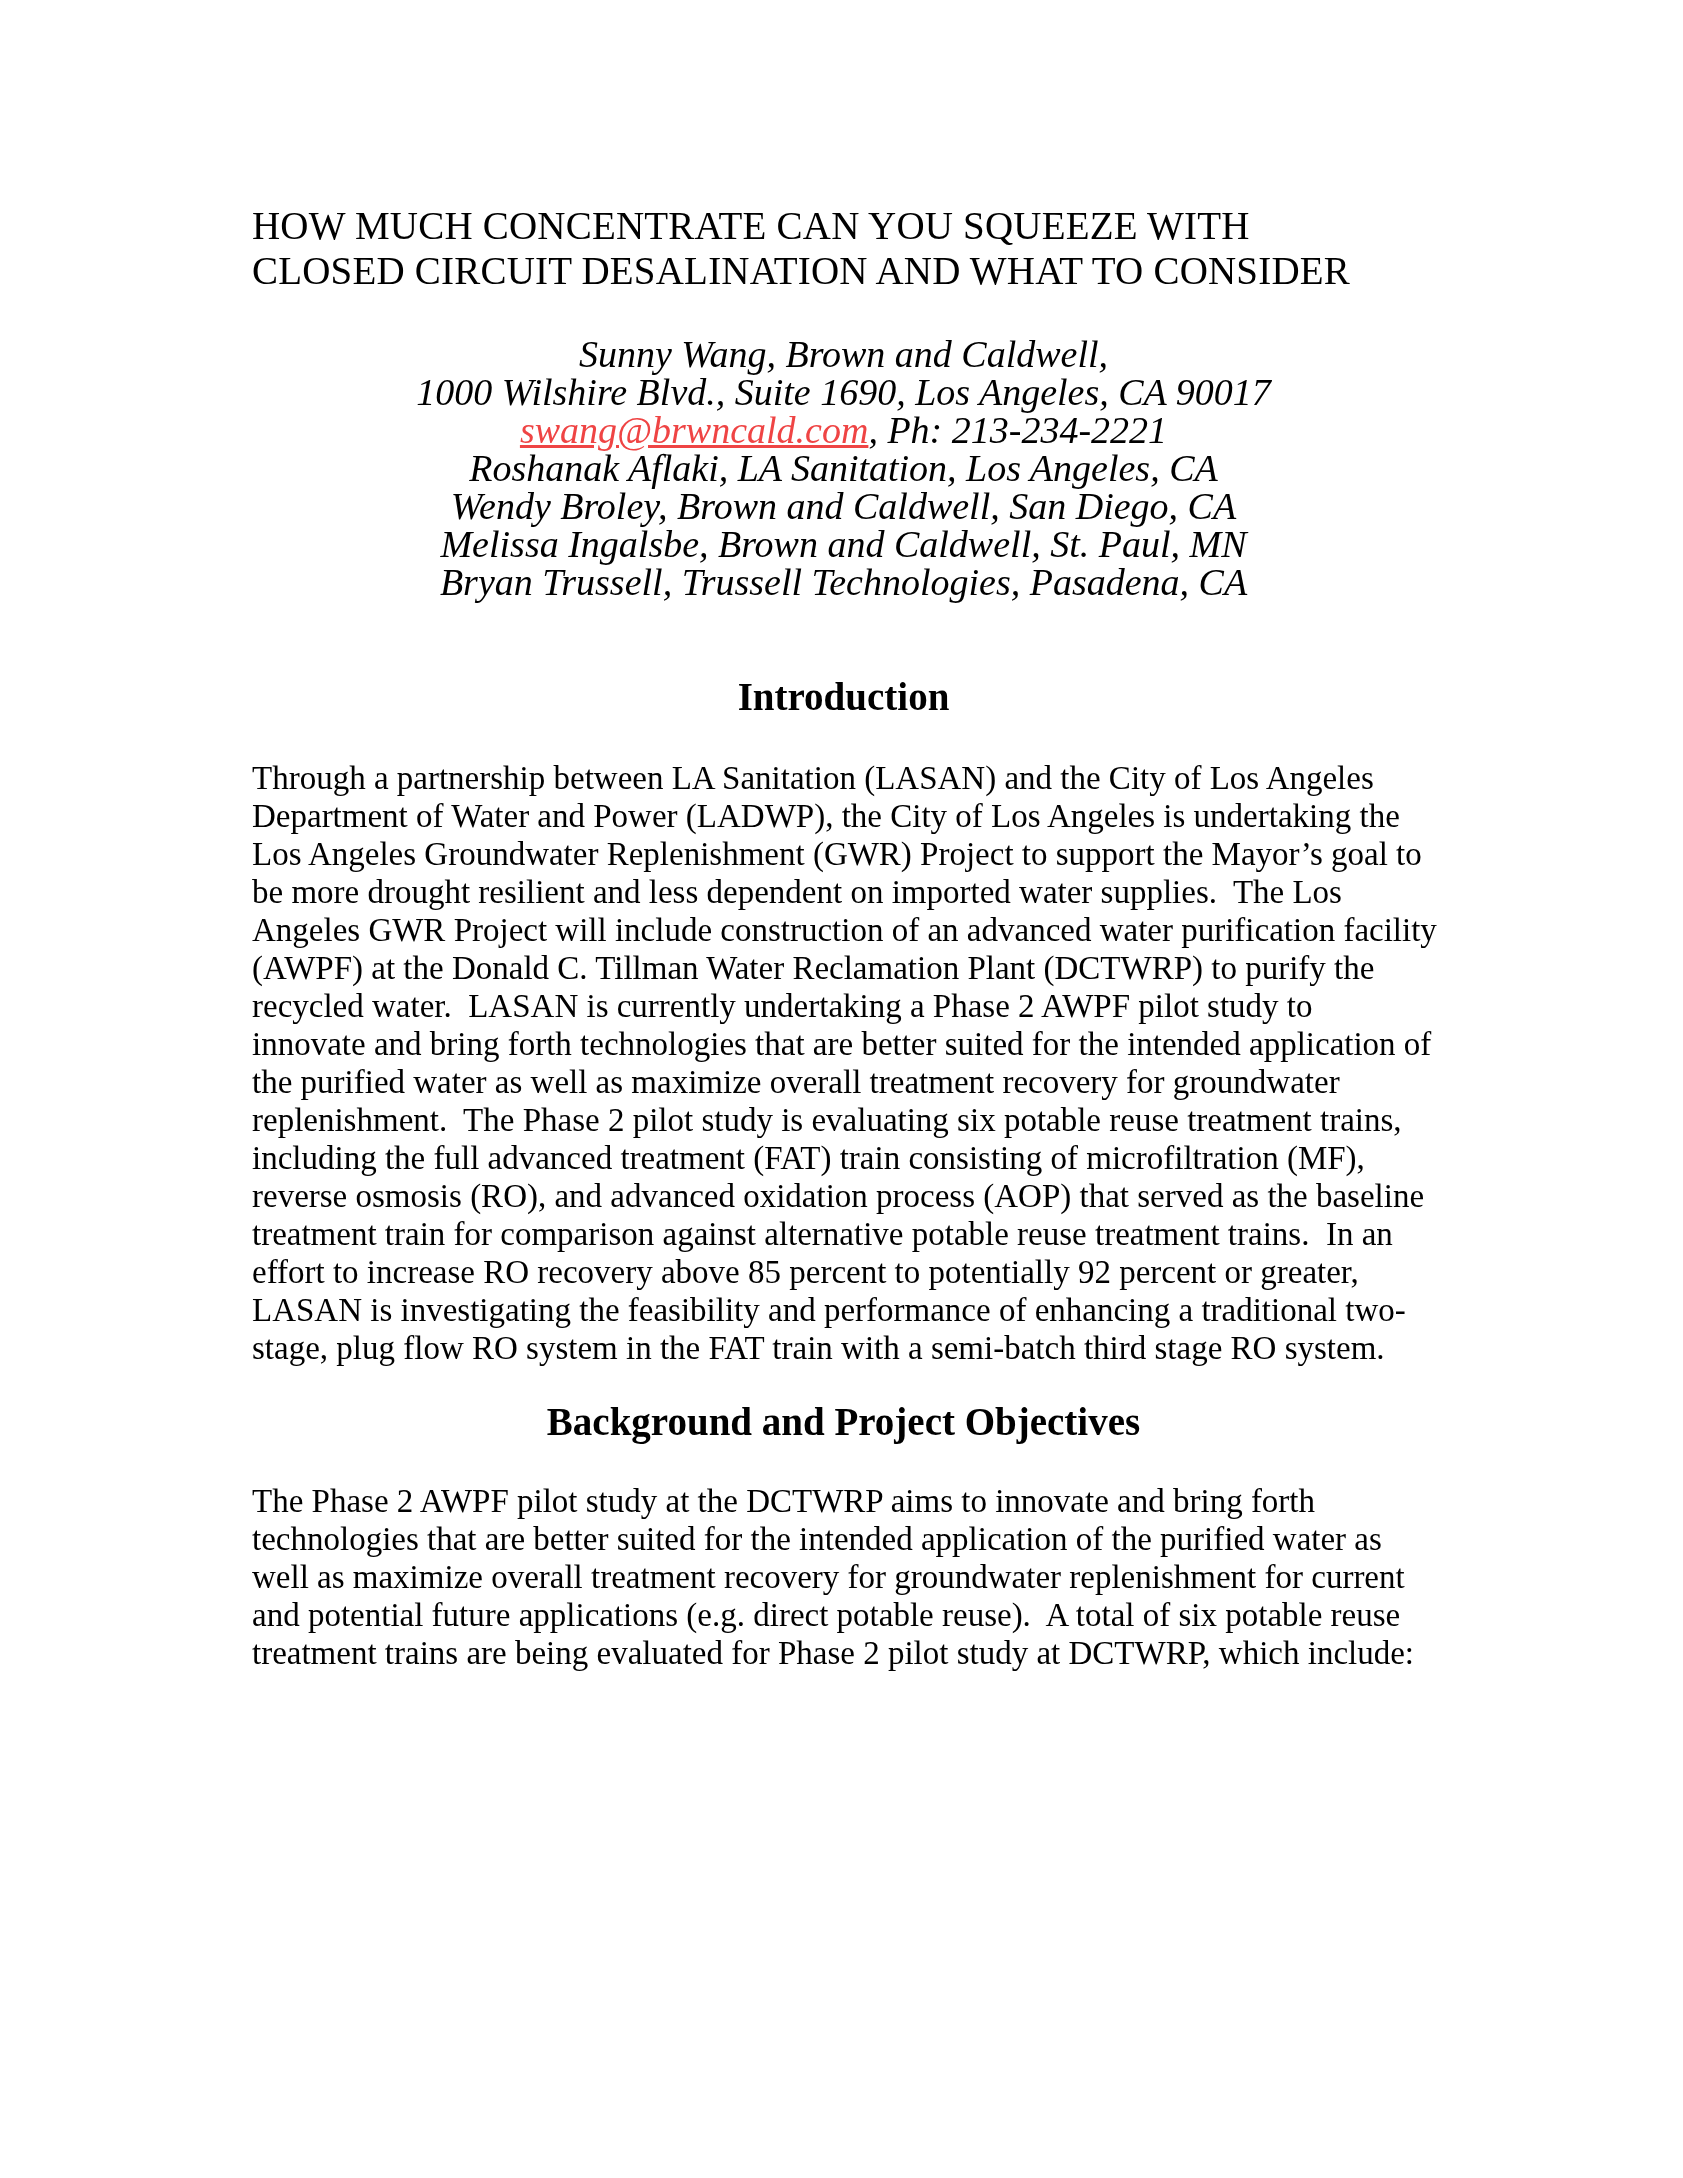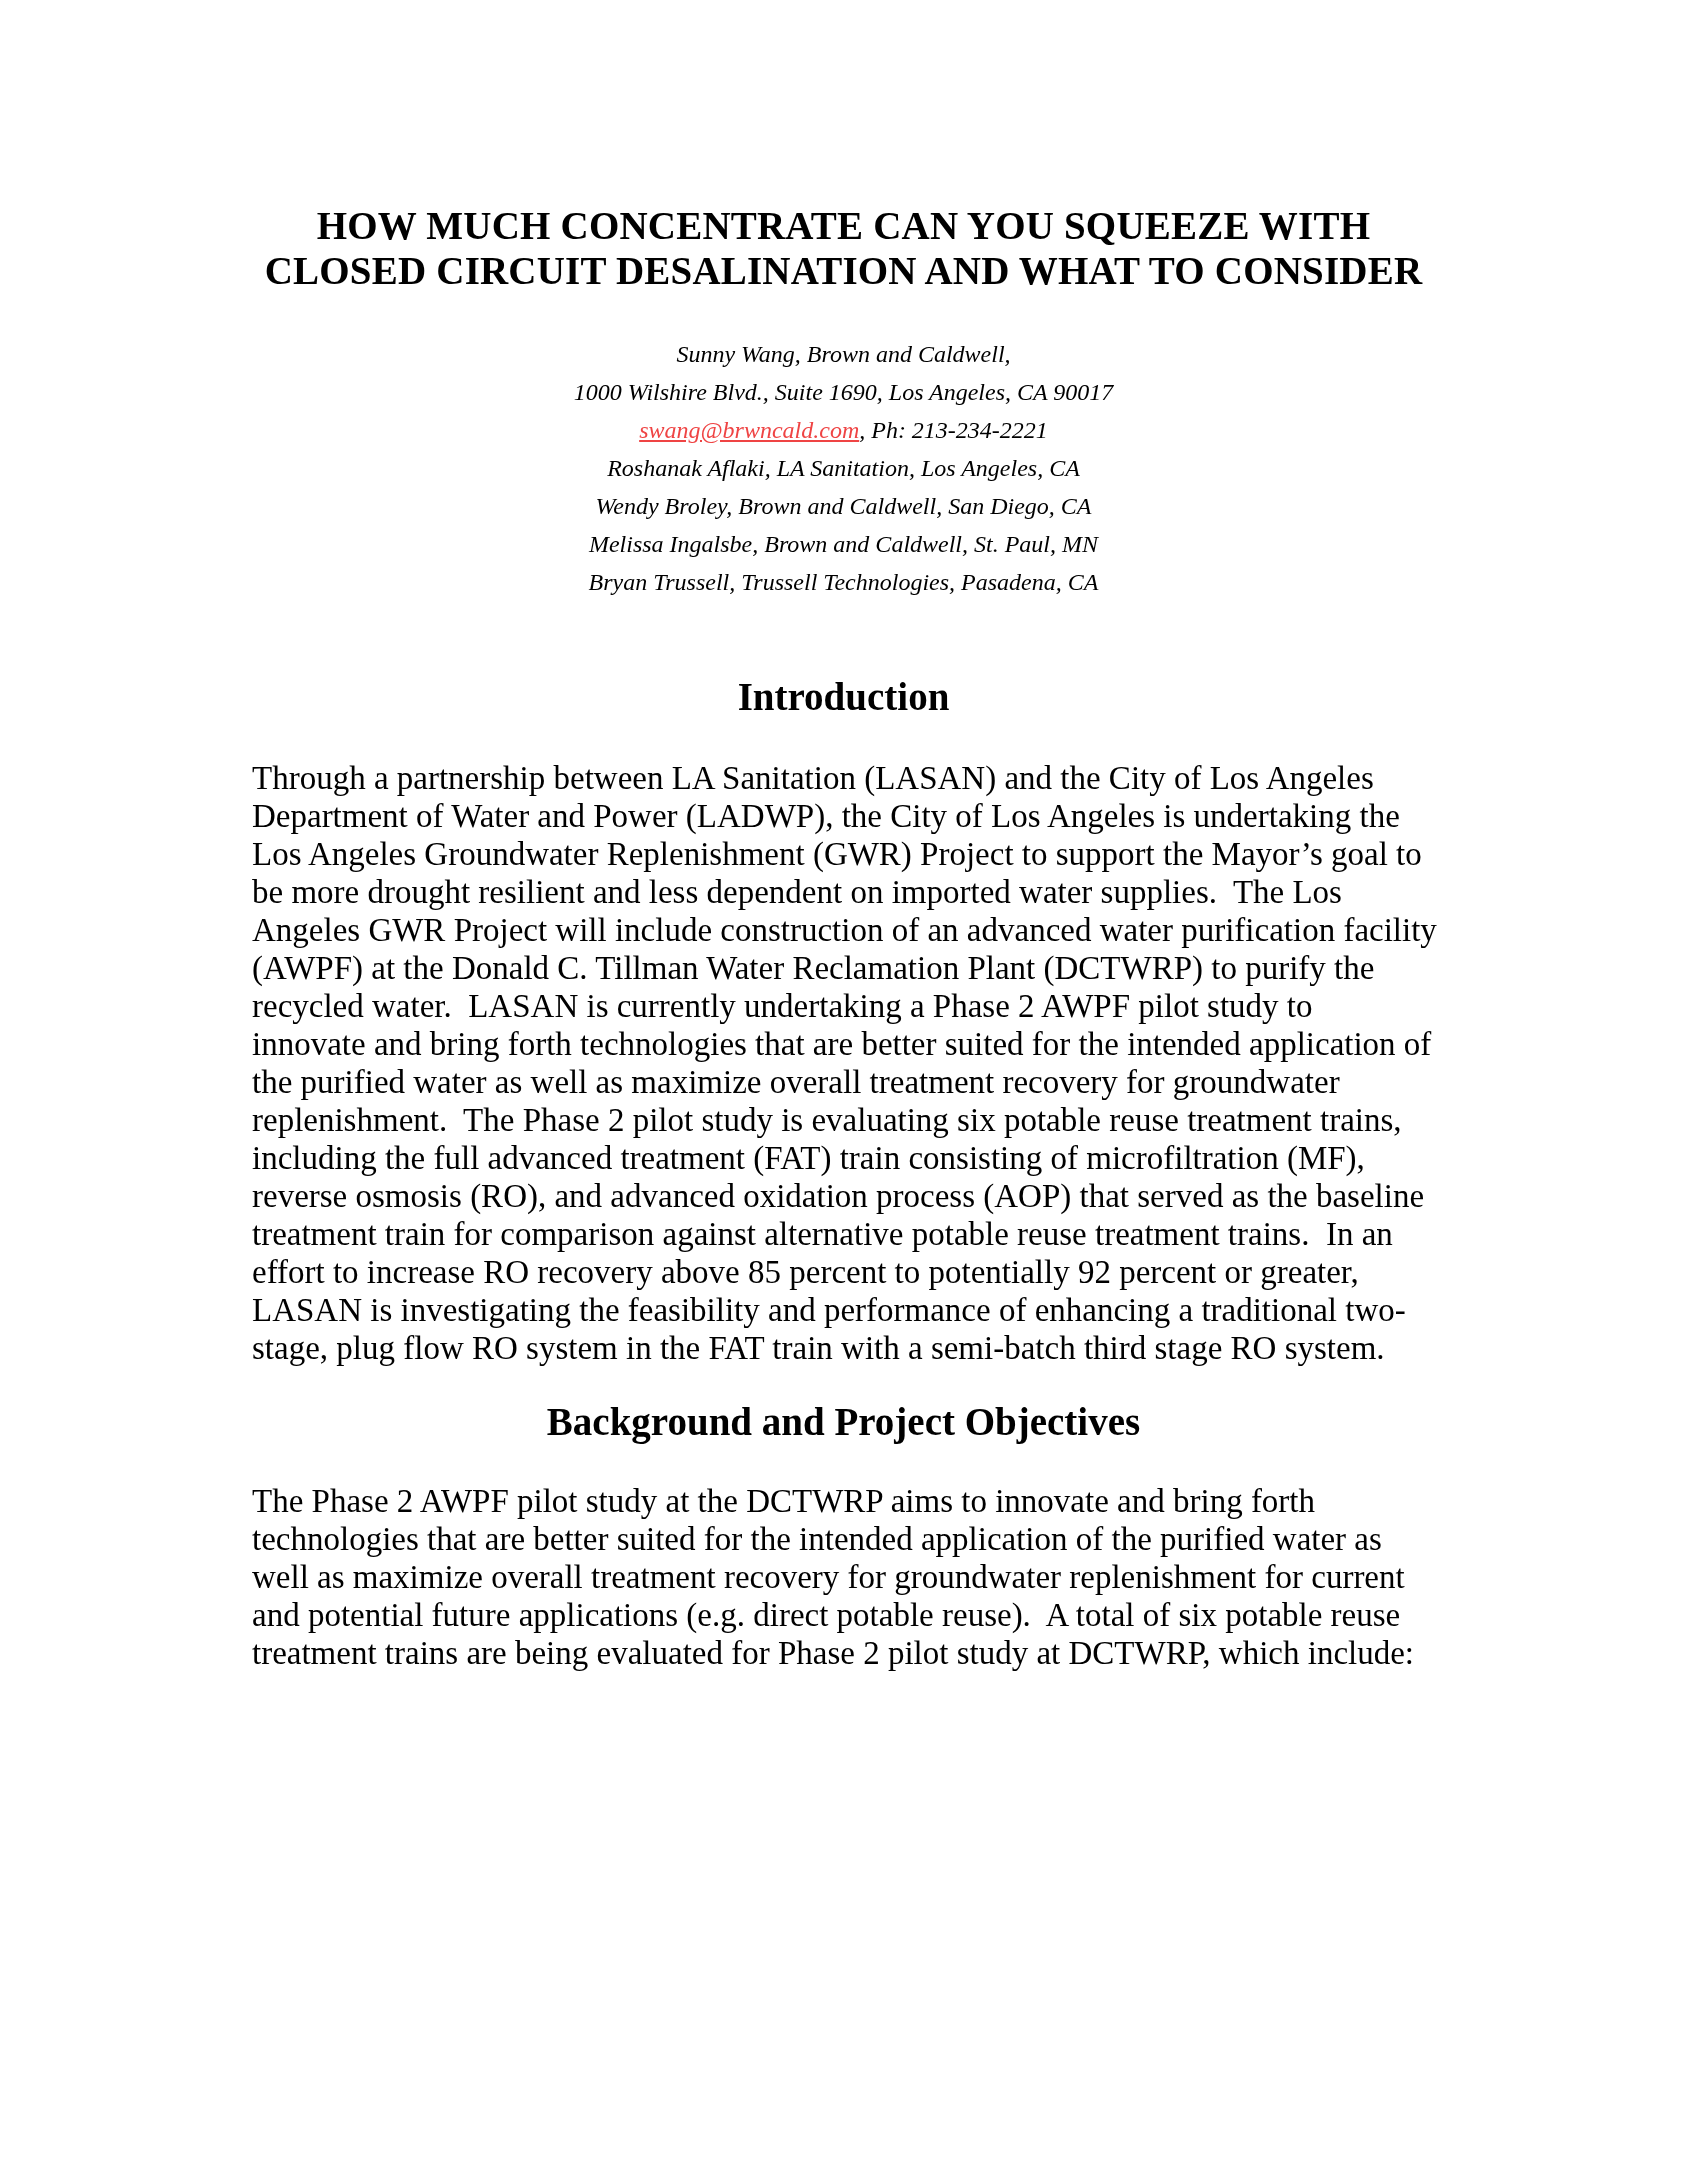--- a/index.html
+++ b/index.html
@@ -14,28 +14,27 @@
   }
   .content {
     margin-left: 252px;
     width: 1183px;
     padding-top: 203px;
   }
   .doc-title {
     margin: 0;
     font-size: 39px;
     line-height: 45px;
-    font-weight: bold;
-    text-align: center;
+    font-weight: normal;
     letter-spacing: 0.2px;
   }
   .authors {
     margin-top: 42px;
     font-style: italic;
-    font-size: 24px;
+    font-size: 38px;
     line-height: 38px;
     text-align: center;
   }
   .authors div { white-space: pre; }
   .author-line { white-space: pre; }
   .email-link {
     color: #ef4444;
     text-decoration: underline;
     cursor: pointer;
   }

